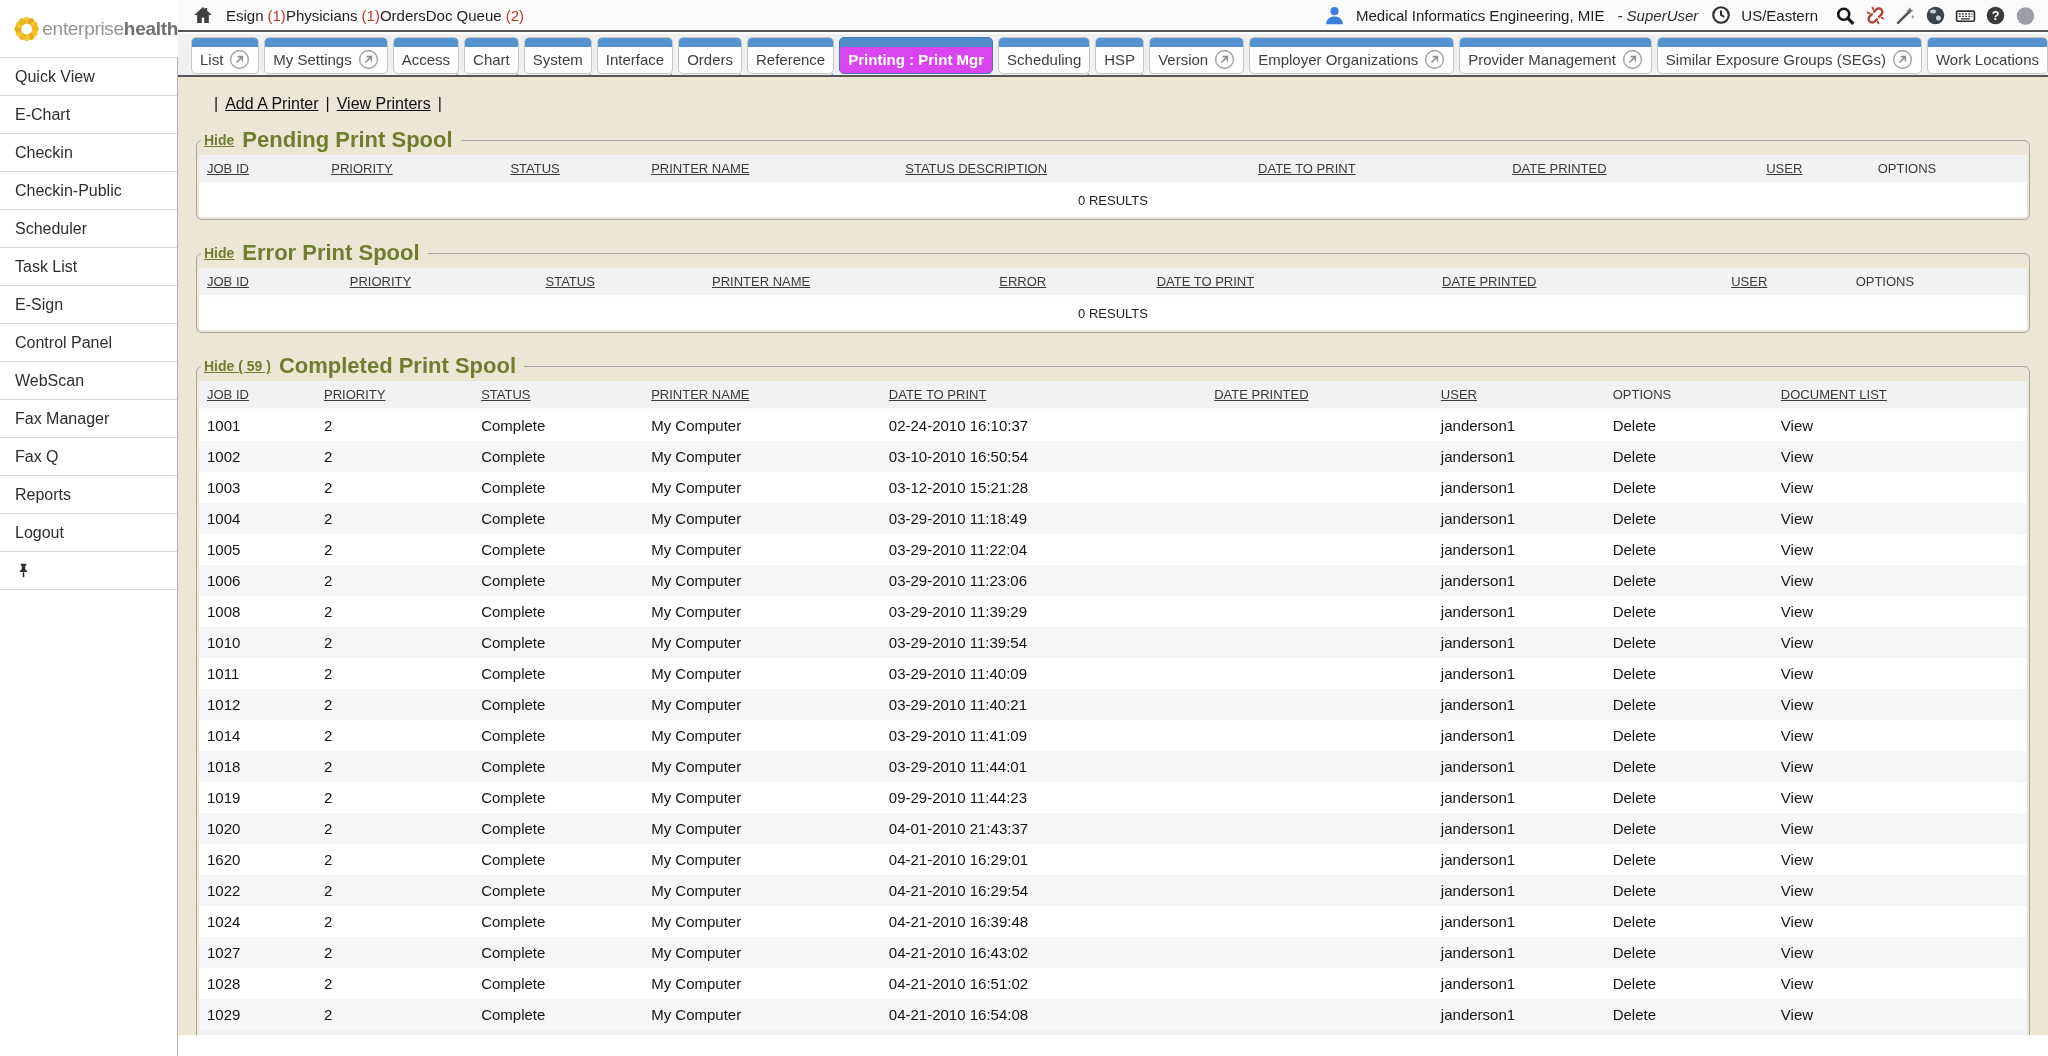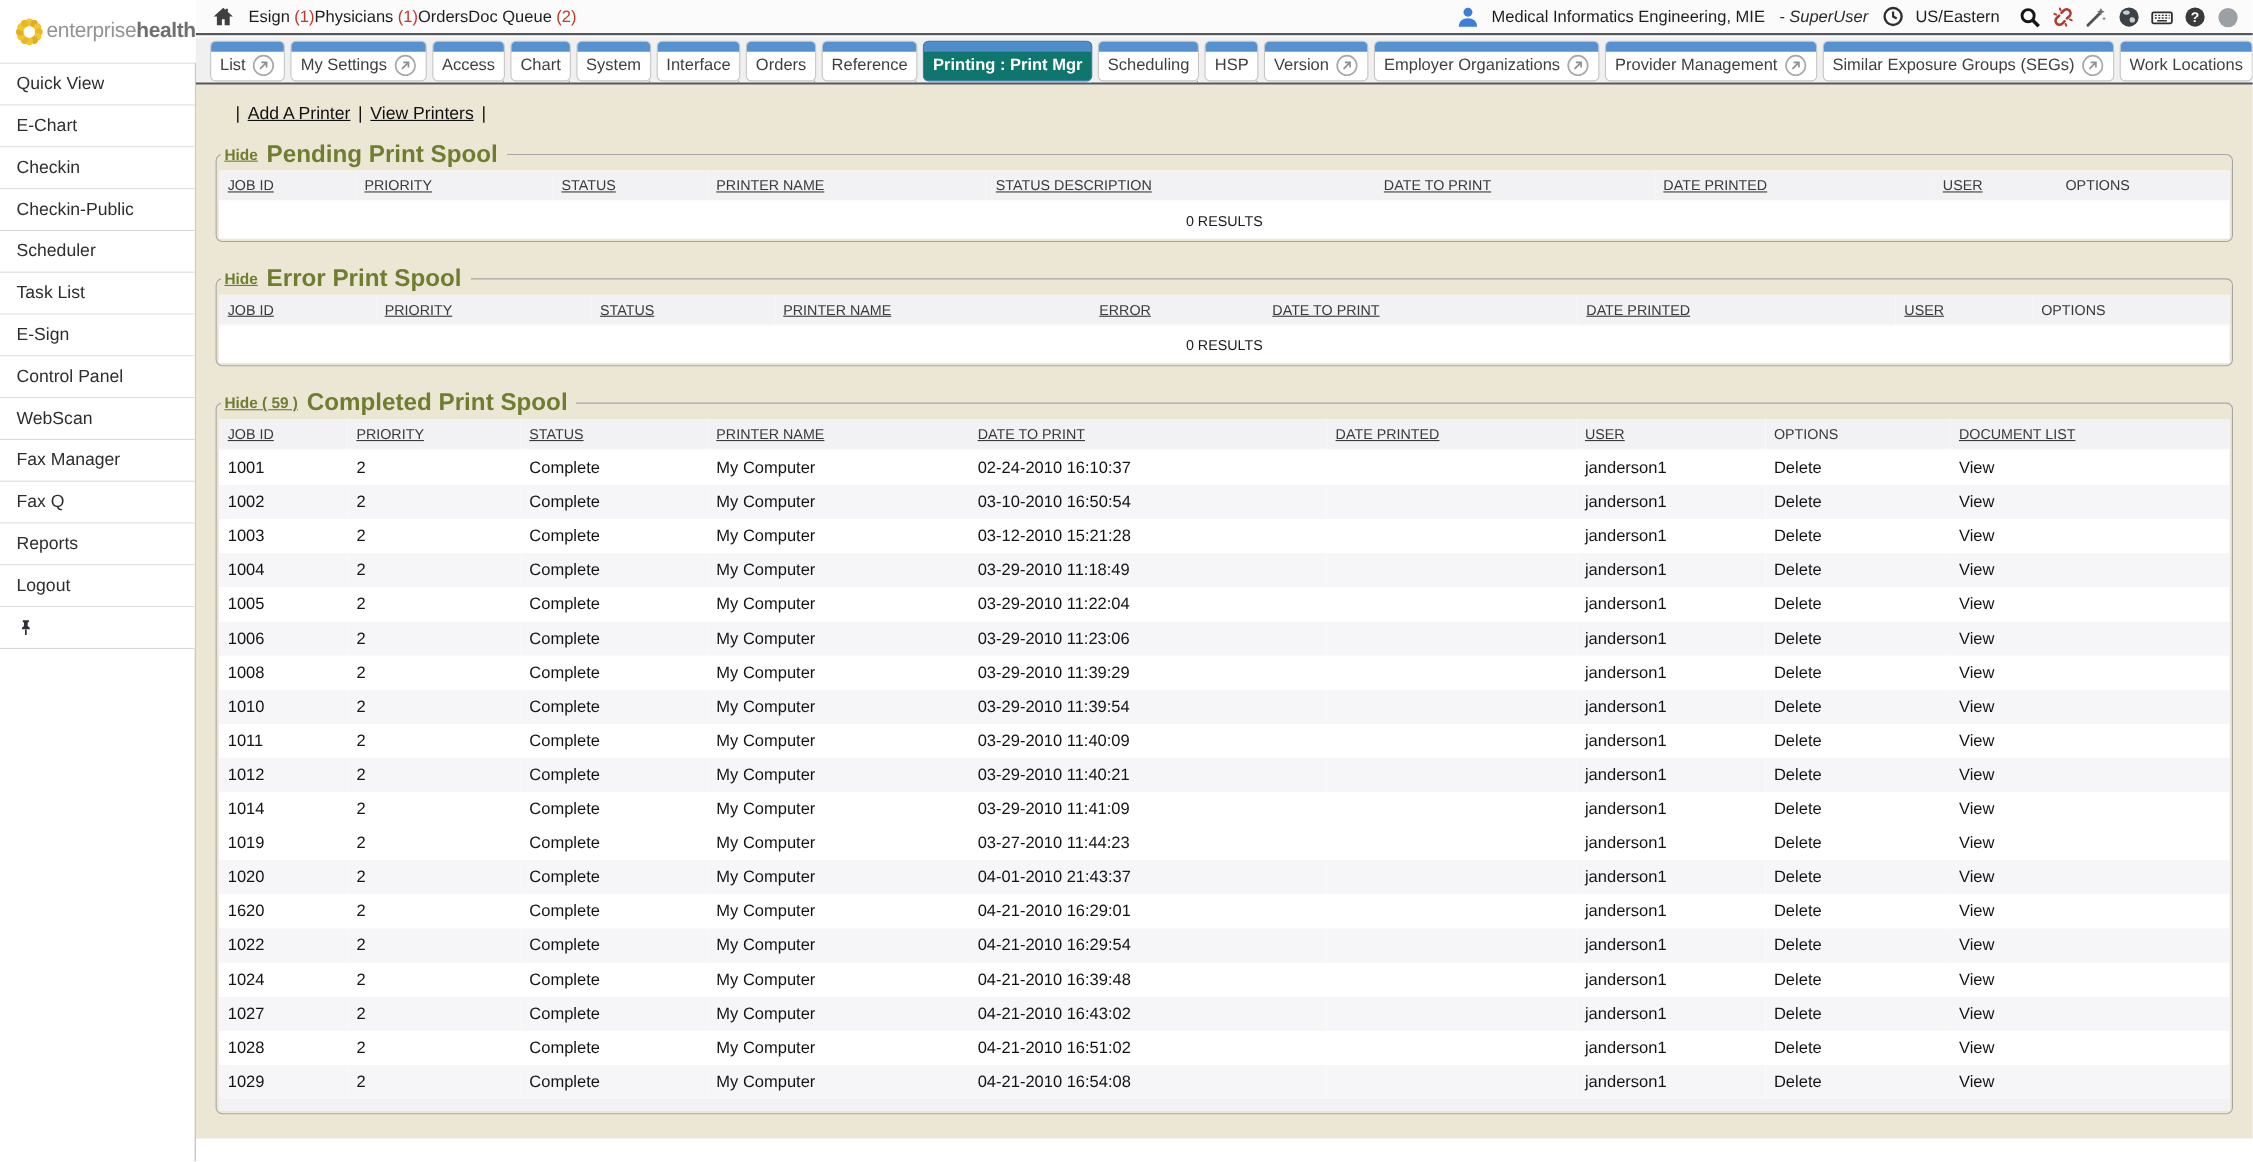--- a/index.html
+++ b/index.html
@@ -25,21 +25,21 @@
   .tbi.noclick { cursor:default; }
 
   
   .tabbar { position:absolute; left:178px; right:0; top:34px; height:43px; background:#f0f0f0; border-bottom:2px solid #55565a; overflow:hidden; }
   .tabs { display:flex; align-items:flex-start; padding:3px 0 0 13px; }
   .tab { position:relative; height:37px; background:#fff; border:1px solid #c6c6c6; border-radius:5px; display:flex; align-items:center; padding:8px 8px 0 8px; margin-right:5px; cursor:pointer; flex:0 0 auto; }
   .tab::before { content:""; position:absolute; top:0; left:0; right:0; height:9px; background:#5592cf; border-radius:4px 4px 0 0; }
   .tab-label { font-size:15px; color:#3f3f3f; white-space:nowrap; }
   .tab .pop-icon { margin-left:6px; width:21px; height:21px; }
   .tab.menu::after { content:""; position:absolute; right:0; bottom:-7px; width:0; height:0; border-bottom:7px solid #9b9b9b; border-left:7px solid transparent; }
-  .tab.active { background:#0f766e; border-color:#4179b2; }
+  .tab.active { background:#d946ef; border-color:#4179b2; }
   .tab.active::before { background:#4e8dca; }
   .tab.active .tab-label { color:#fff; font-weight:bold; }
   .tab.active.menu::after { border-bottom-color:#d7e4f1; }
 
   
   .sidebar { position:absolute; left:0; top:57px; width:178px; bottom:0; background:#fff; border-right:1px solid #b5b5b5; border-top:1px solid #d8d8d8; }
   .side-item { height:38px; line-height:37px; padding-left:15px; border-bottom:1px solid #d8d8d8; font-size:16px; color:#2e2e2e; cursor:pointer; background:#fff; white-space:nowrap; }
   .pin-row { display:flex; align-items:center; }
   .pin-row svg { width:17px; height:17px; }
 
@@ -486,26 +486,37 @@
             <td>1014</td>
             <td>2</td>
             <td>Complete</td>
             <td>My Computer</td>
             <td>03-29-2010 11:41:09</td>
             <td></td>
             <td>janderson1</td>
             <td><span class="cell-link">Delete</span></td>
             <td><span class="cell-link">View</span></td>
           </tr>
+          <tr class="alt">
+            <td>1018</td>
+            <td>2</td>
+            <td>Complete</td>
+            <td>My Computer</td>
+            <td>03-29-2010 11:44:01</td>
+            <td></td>
+            <td>janderson1</td>
+            <td><span class="cell-link">Delete</span></td>
+            <td><span class="cell-link">View</span></td>
+          </tr>
           <tr>
             <td>1019</td>
             <td>2</td>
             <td>Complete</td>
             <td>My Computer</td>
-            <td>03-27-2010 11:44:23</td>
+            <td>09-29-2010 11:44:23</td>
             <td></td>
             <td>janderson1</td>
             <td><span class="cell-link">Delete</span></td>
             <td><span class="cell-link">View</span></td>
           </tr>
           <tr class="alt">
             <td>1020</td>
             <td>2</td>
             <td>Complete</td>
             <td>My Computer</td>

